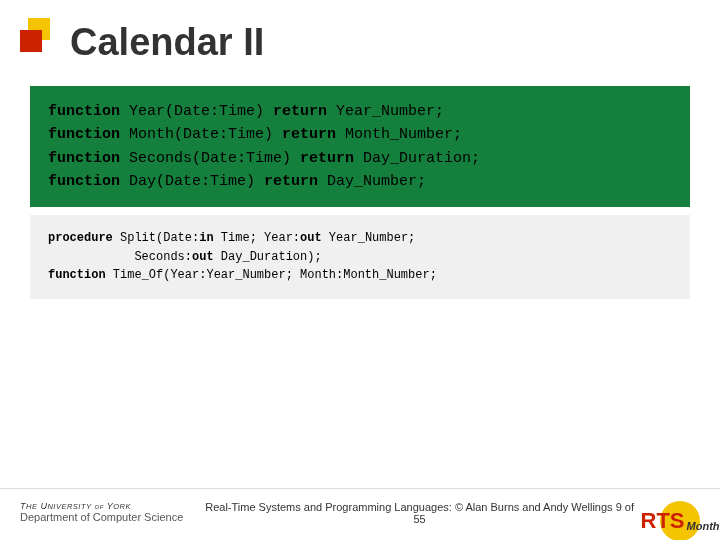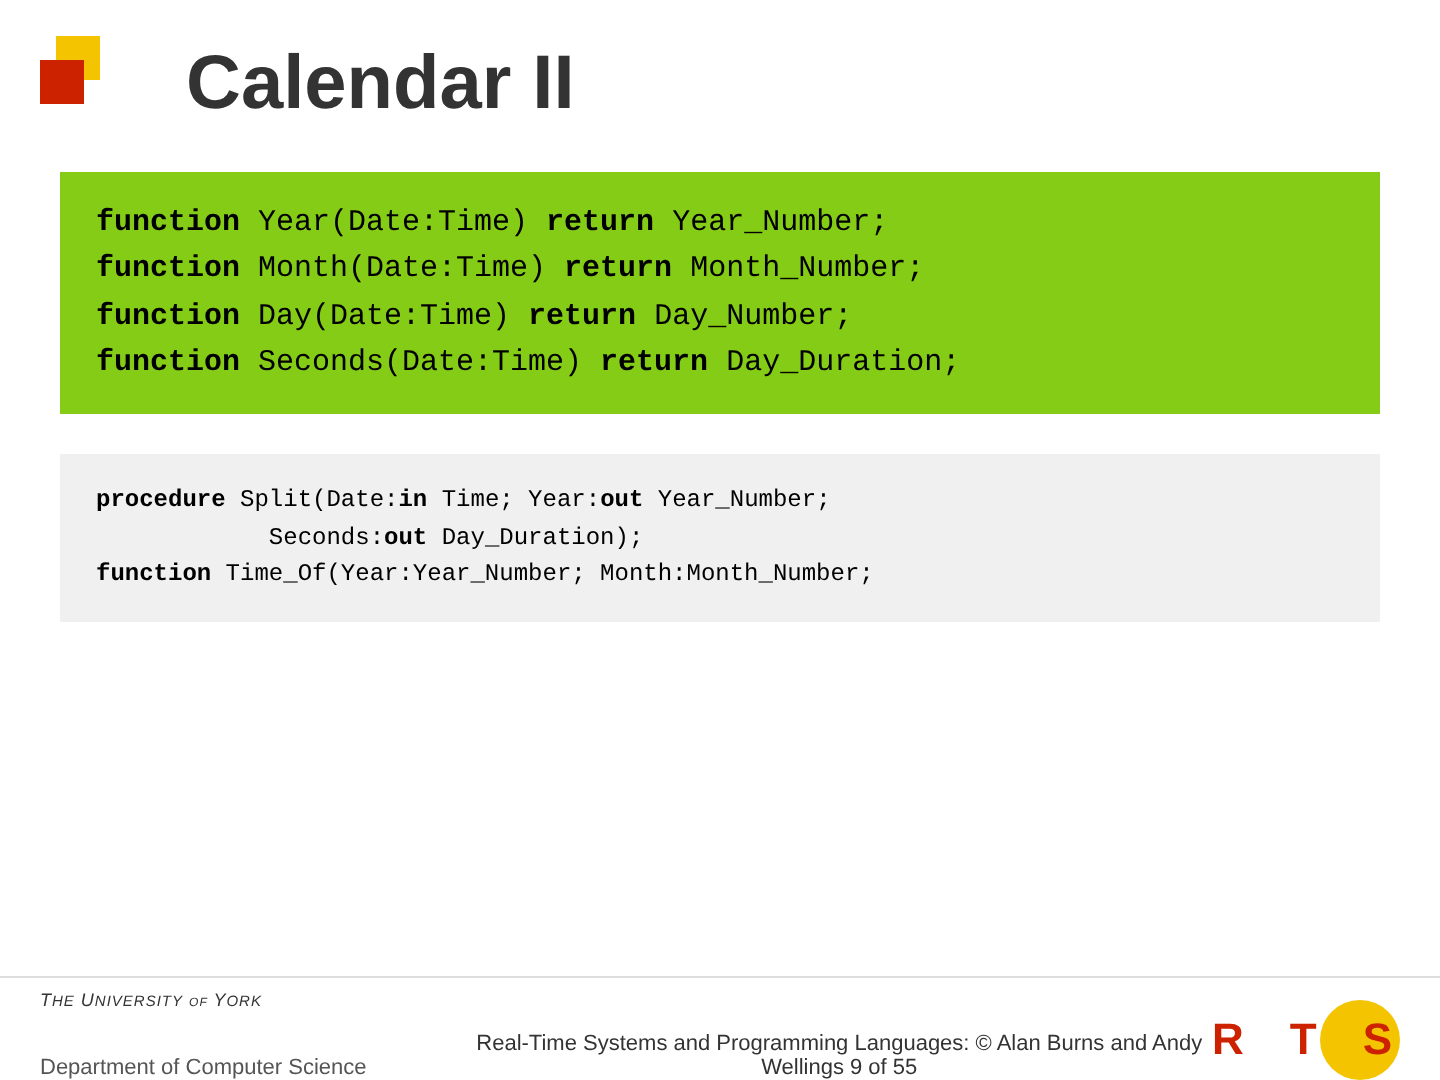--- a/index.html
+++ b/index.html
@@ -1,19 +1,18 @@
 <!DOCTYPE html>
 <html><head>
   <meta charset="utf-8">
   <style>
     * {
       margin: 0;
       padding: 0;
       box-sizing: border-box;
-      gap: 23px;
     }
 
     body {
       width: 720px;
       height: 540px;
       background: #ffffff;
       font-family: Arial, sans-serif;
       overflow: hidden;
       position: relative;
     }
@@ -61,23 +60,23 @@
     
     .content {
       padding: 10px 30px 10px 30px;
     }
 
     .code-block {
       font-family: 'Courier New', Courier, monospace;
       font-size: 15px;
       line-height: 1.55;
       color: #000000;
-      background: #84cc16;
+      background: #15803d;
       padding: 14px 18px;
-      margin-bottom: 20px;
+      margin-bottom: 8px;
     }
 
     .code-block2 {
       font-family: 'Courier New', Courier, monospace;
       font-size: 12px;
       line-height: 1.55;
       color: #000000;
       background: #f0f0f0;
       padding: 14px 18px;
       margin-bottom: 0;
@@ -88,23 +87,23 @@
     }
 
     
     .footer {
       position: absolute;
       bottom: 0;
       left: 0;
       right: 0;
       height: 52px;
       display: flex;
-      align-items: flex-end;
+      align-items: flex-start;
       justify-content: space-between;
-      padding: 0 20px 0 20px;
+      padding: 12px 20px 0 20px;
       border-top: 1px solid #dddddd;
     }
 
     .footer-left {
       display: flex;
       flex-direction: column;
       align-items: flex-start;
     }
 
     .footer-university {
@@ -178,22 +177,22 @@
     <div class="square-yellow"></div>
     <div class="square-red"></div>
   </div>
   <h1 class="page-title">Calendar II</h1>
 </div>
 
 <div class="content">
   <div class="code-block">
     <div><span class="kw">function</span> Year(Date:Time) <span class="kw">return</span> Year_Number;</div>
     <div><span class="kw">function</span> Month(Date:Time) <span class="kw">return</span> Month_Number;</div>
+    <div><span class="kw">function</span> Seconds(Date:Time) <span class="kw">return</span> Day_Duration;</div>
     <div><span class="kw">function</span> Day(Date:Time) <span class="kw">return</span> Day_Number;</div>
-    <div><span class="kw">function</span> Seconds(Date:Time) <span class="kw">return</span> Day_Duration;</div>
   </div>
 
   <div class="code-block2">
     <div><span class="kw">procedure</span> Split(Date:<span class="kw">in</span> Time; Year:<span class="kw">out</span> Year_Number;</div>
     <div>&nbsp;&nbsp;&nbsp;&nbsp;&nbsp;&nbsp;&nbsp;&nbsp;&nbsp;&nbsp;&nbsp;&nbsp;Seconds:<span class="kw">out</span> Day_Duration);</div>
     <div><span class="kw">function</span> Time_Of(Year:Year_Number; Month:Month_Number;</div>
   </div>
 </div>
 
 <div class="footer">

